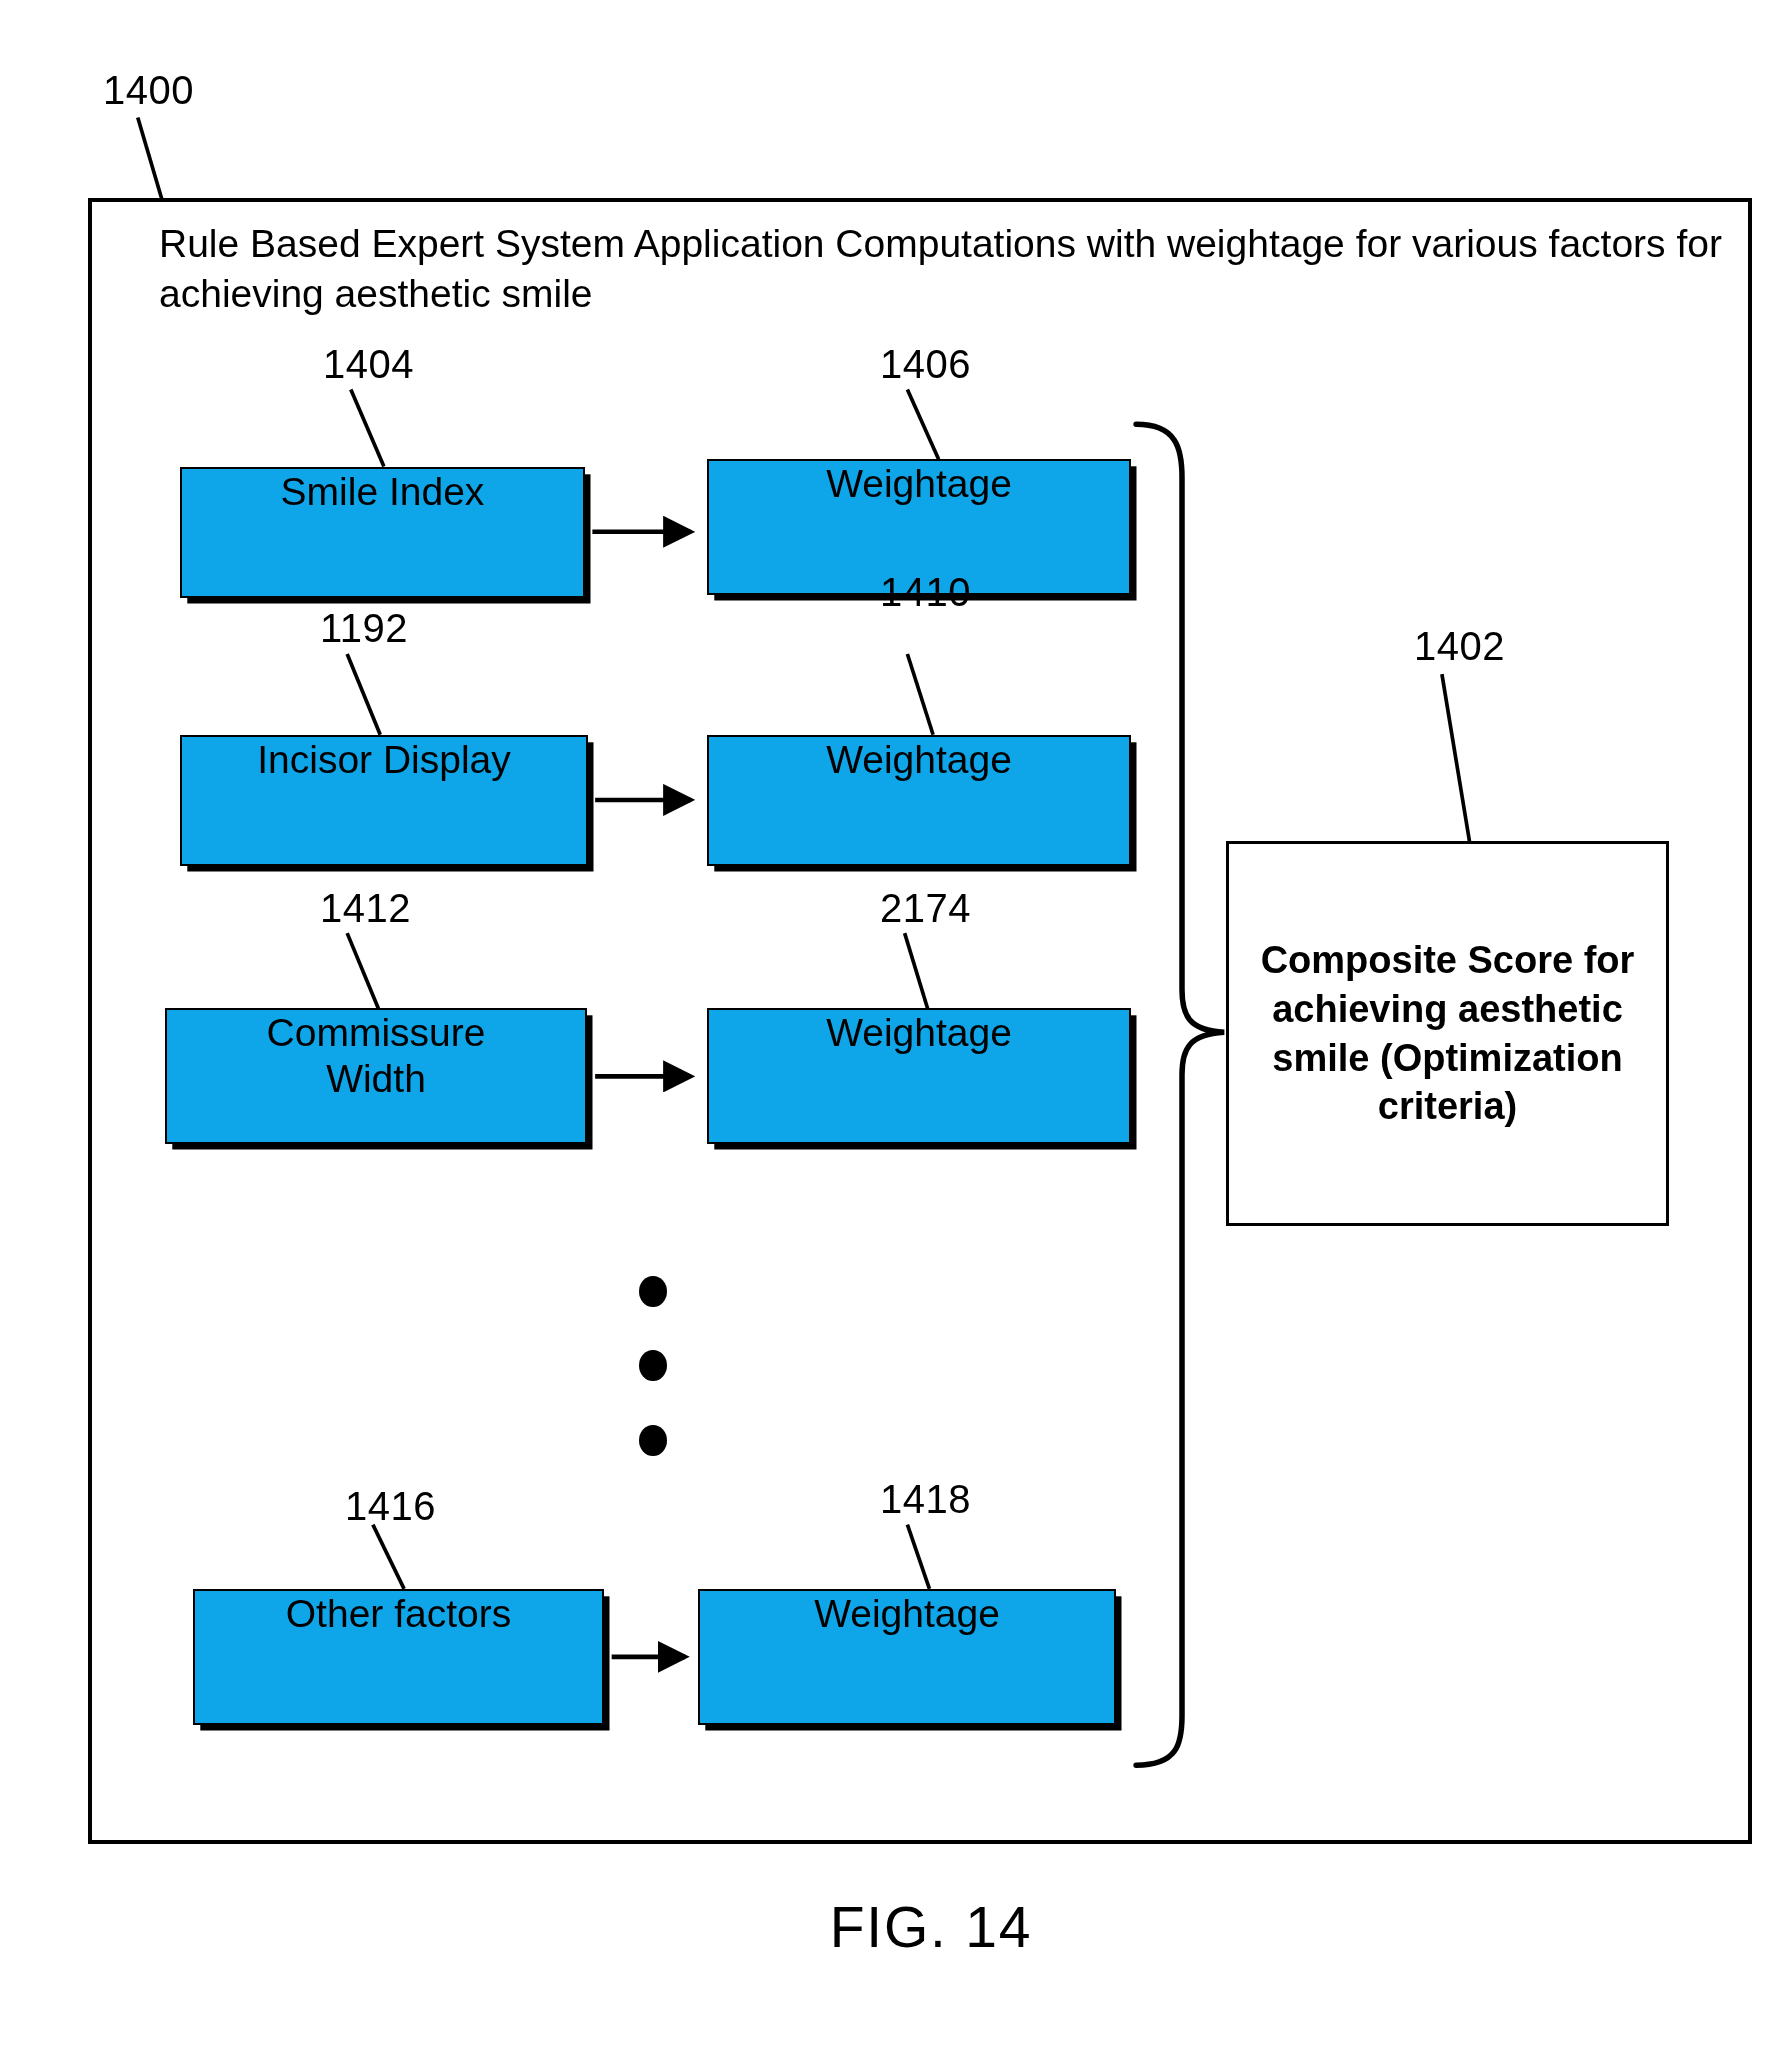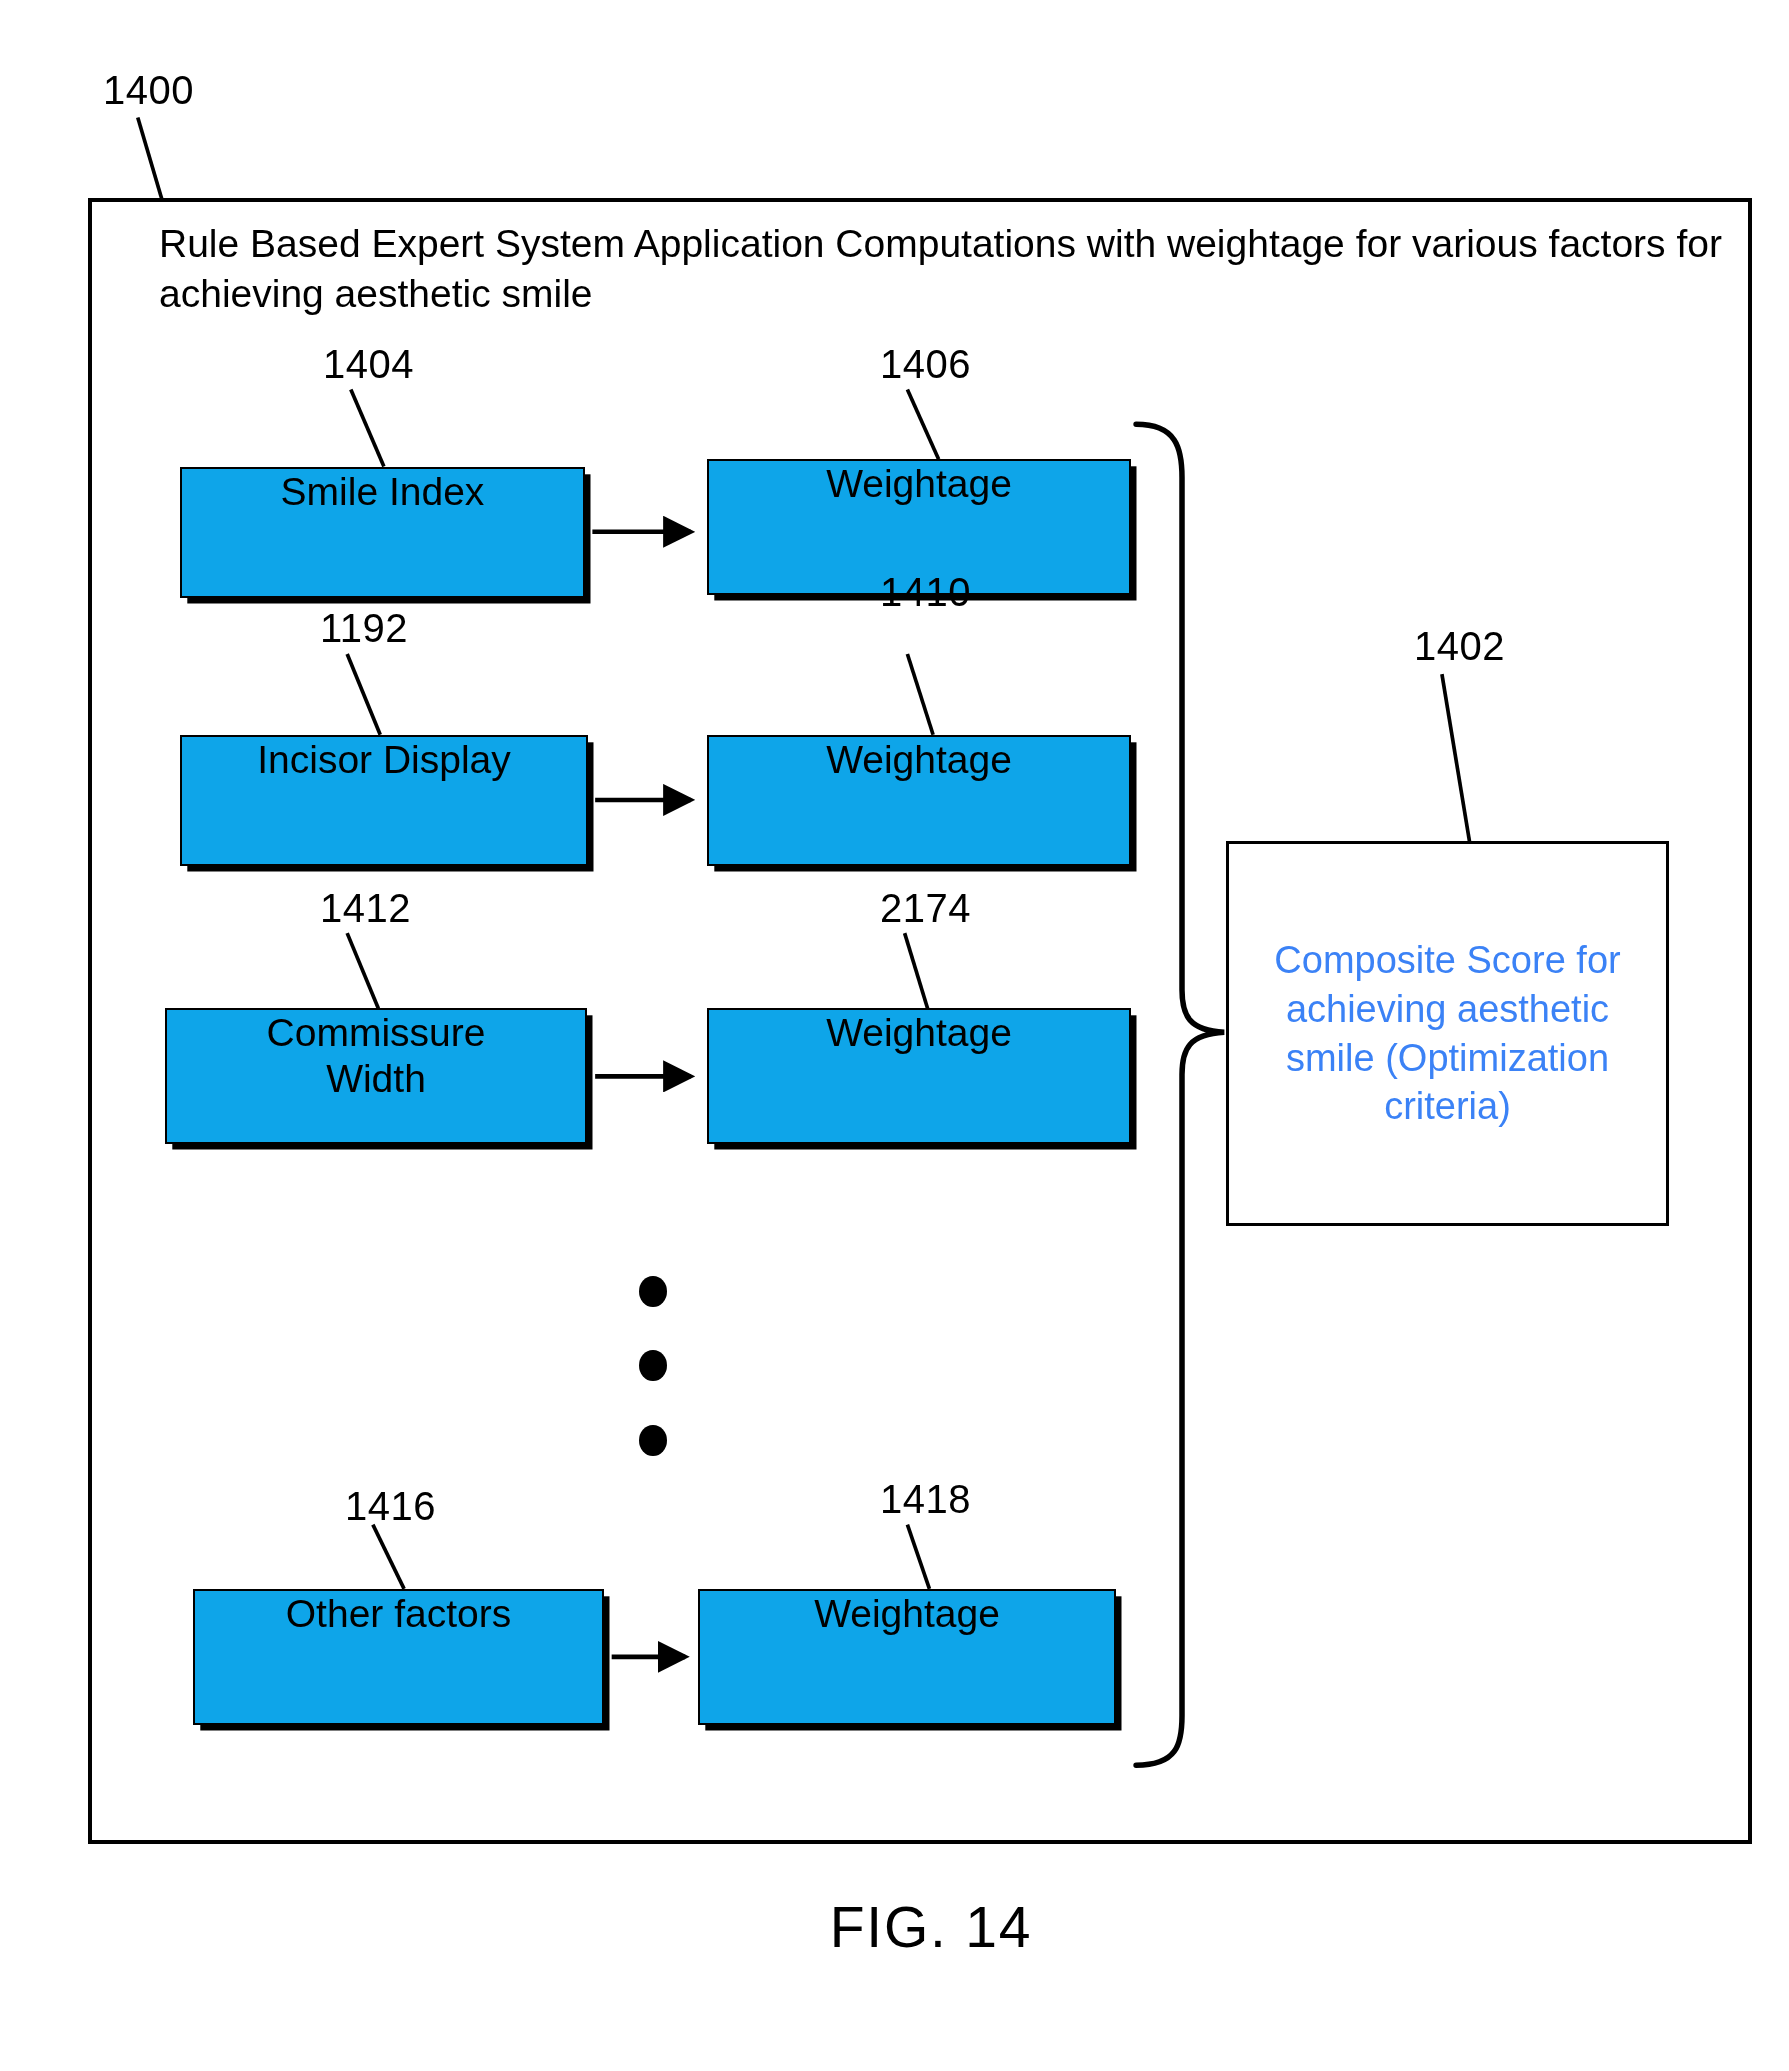--- a/index.html
+++ b/index.html
@@ -77,22 +77,23 @@
     box-sizing: border-box;
     border: 3.7px solid #000;
     background: #fff;
     display: flex;
     align-items: center;
     justify-content: flex-end;
     text-align: center;
     font-size: 38px;
     line-height: 1.28;
     font-family: "Liberation Sans", sans-serif;
-    color: #3b82f6;
+    color: #000000;
     padding: 0 7.3px;
+    font-weight: bold;
   }
 
   .box-label { white-space: pre-line; }
 
   
   #vector-layer {
     position: absolute;
     left: 0;
     top: 0;
     width: 1790px;

